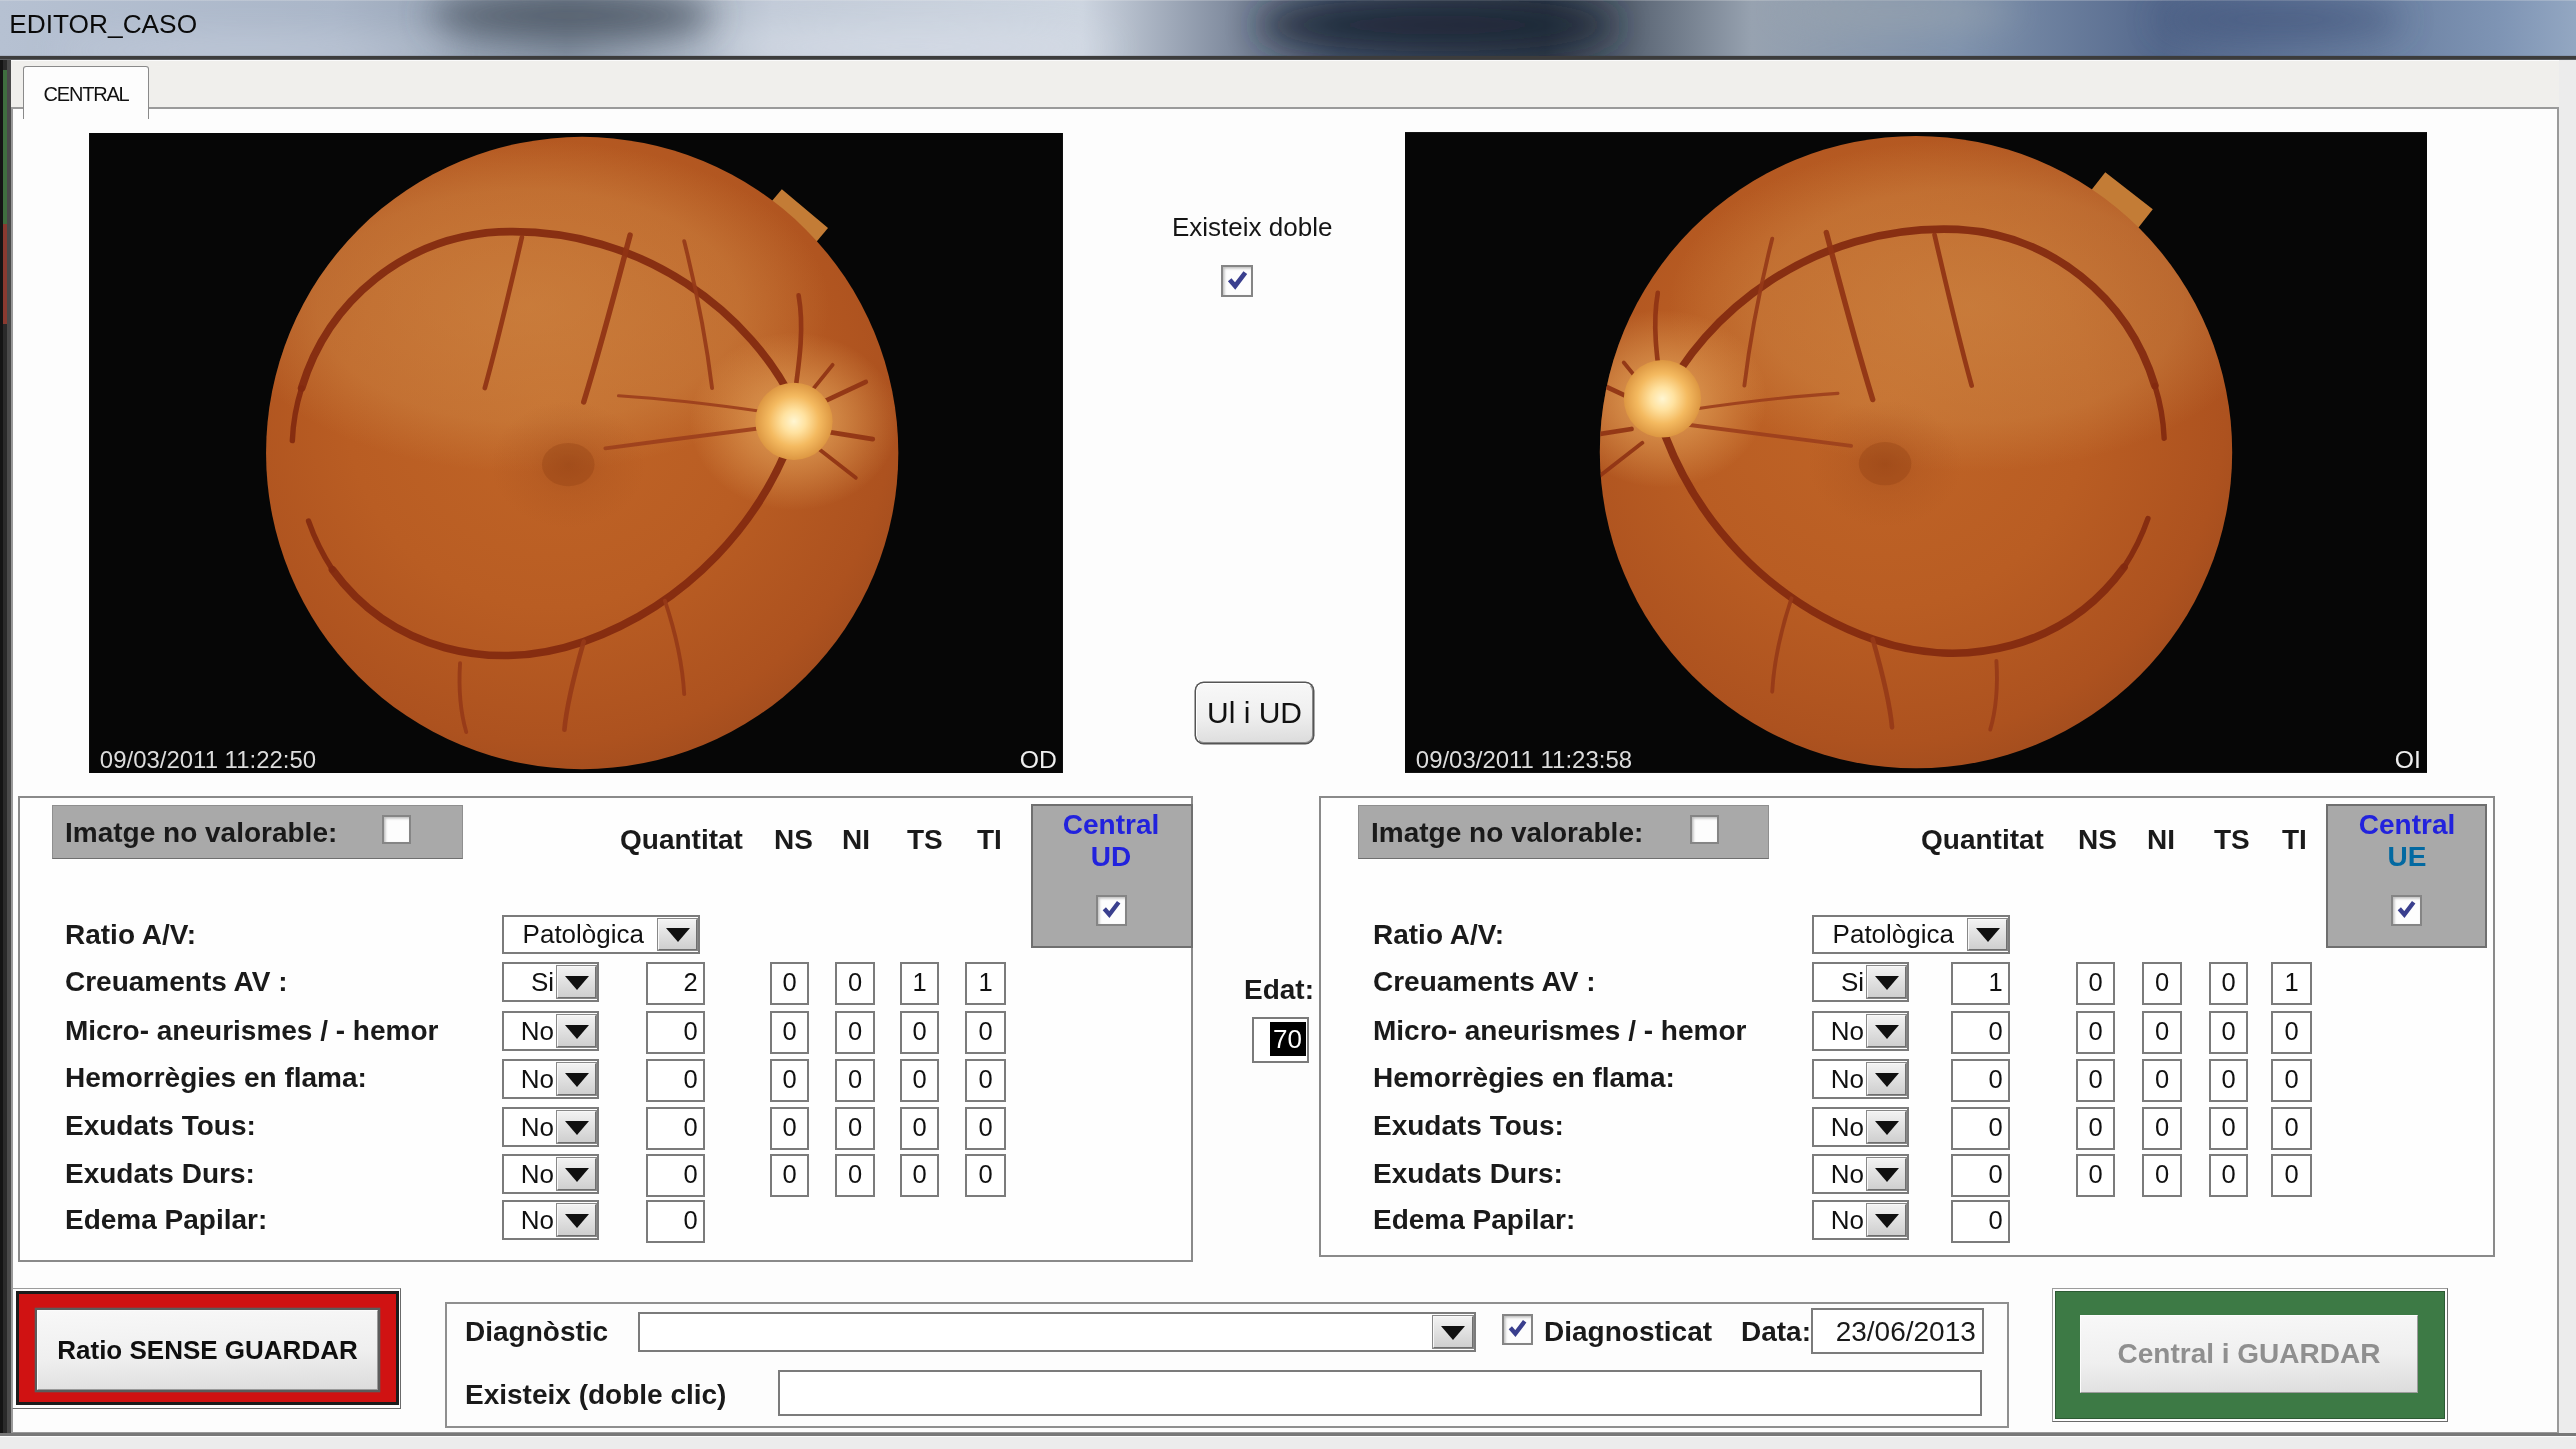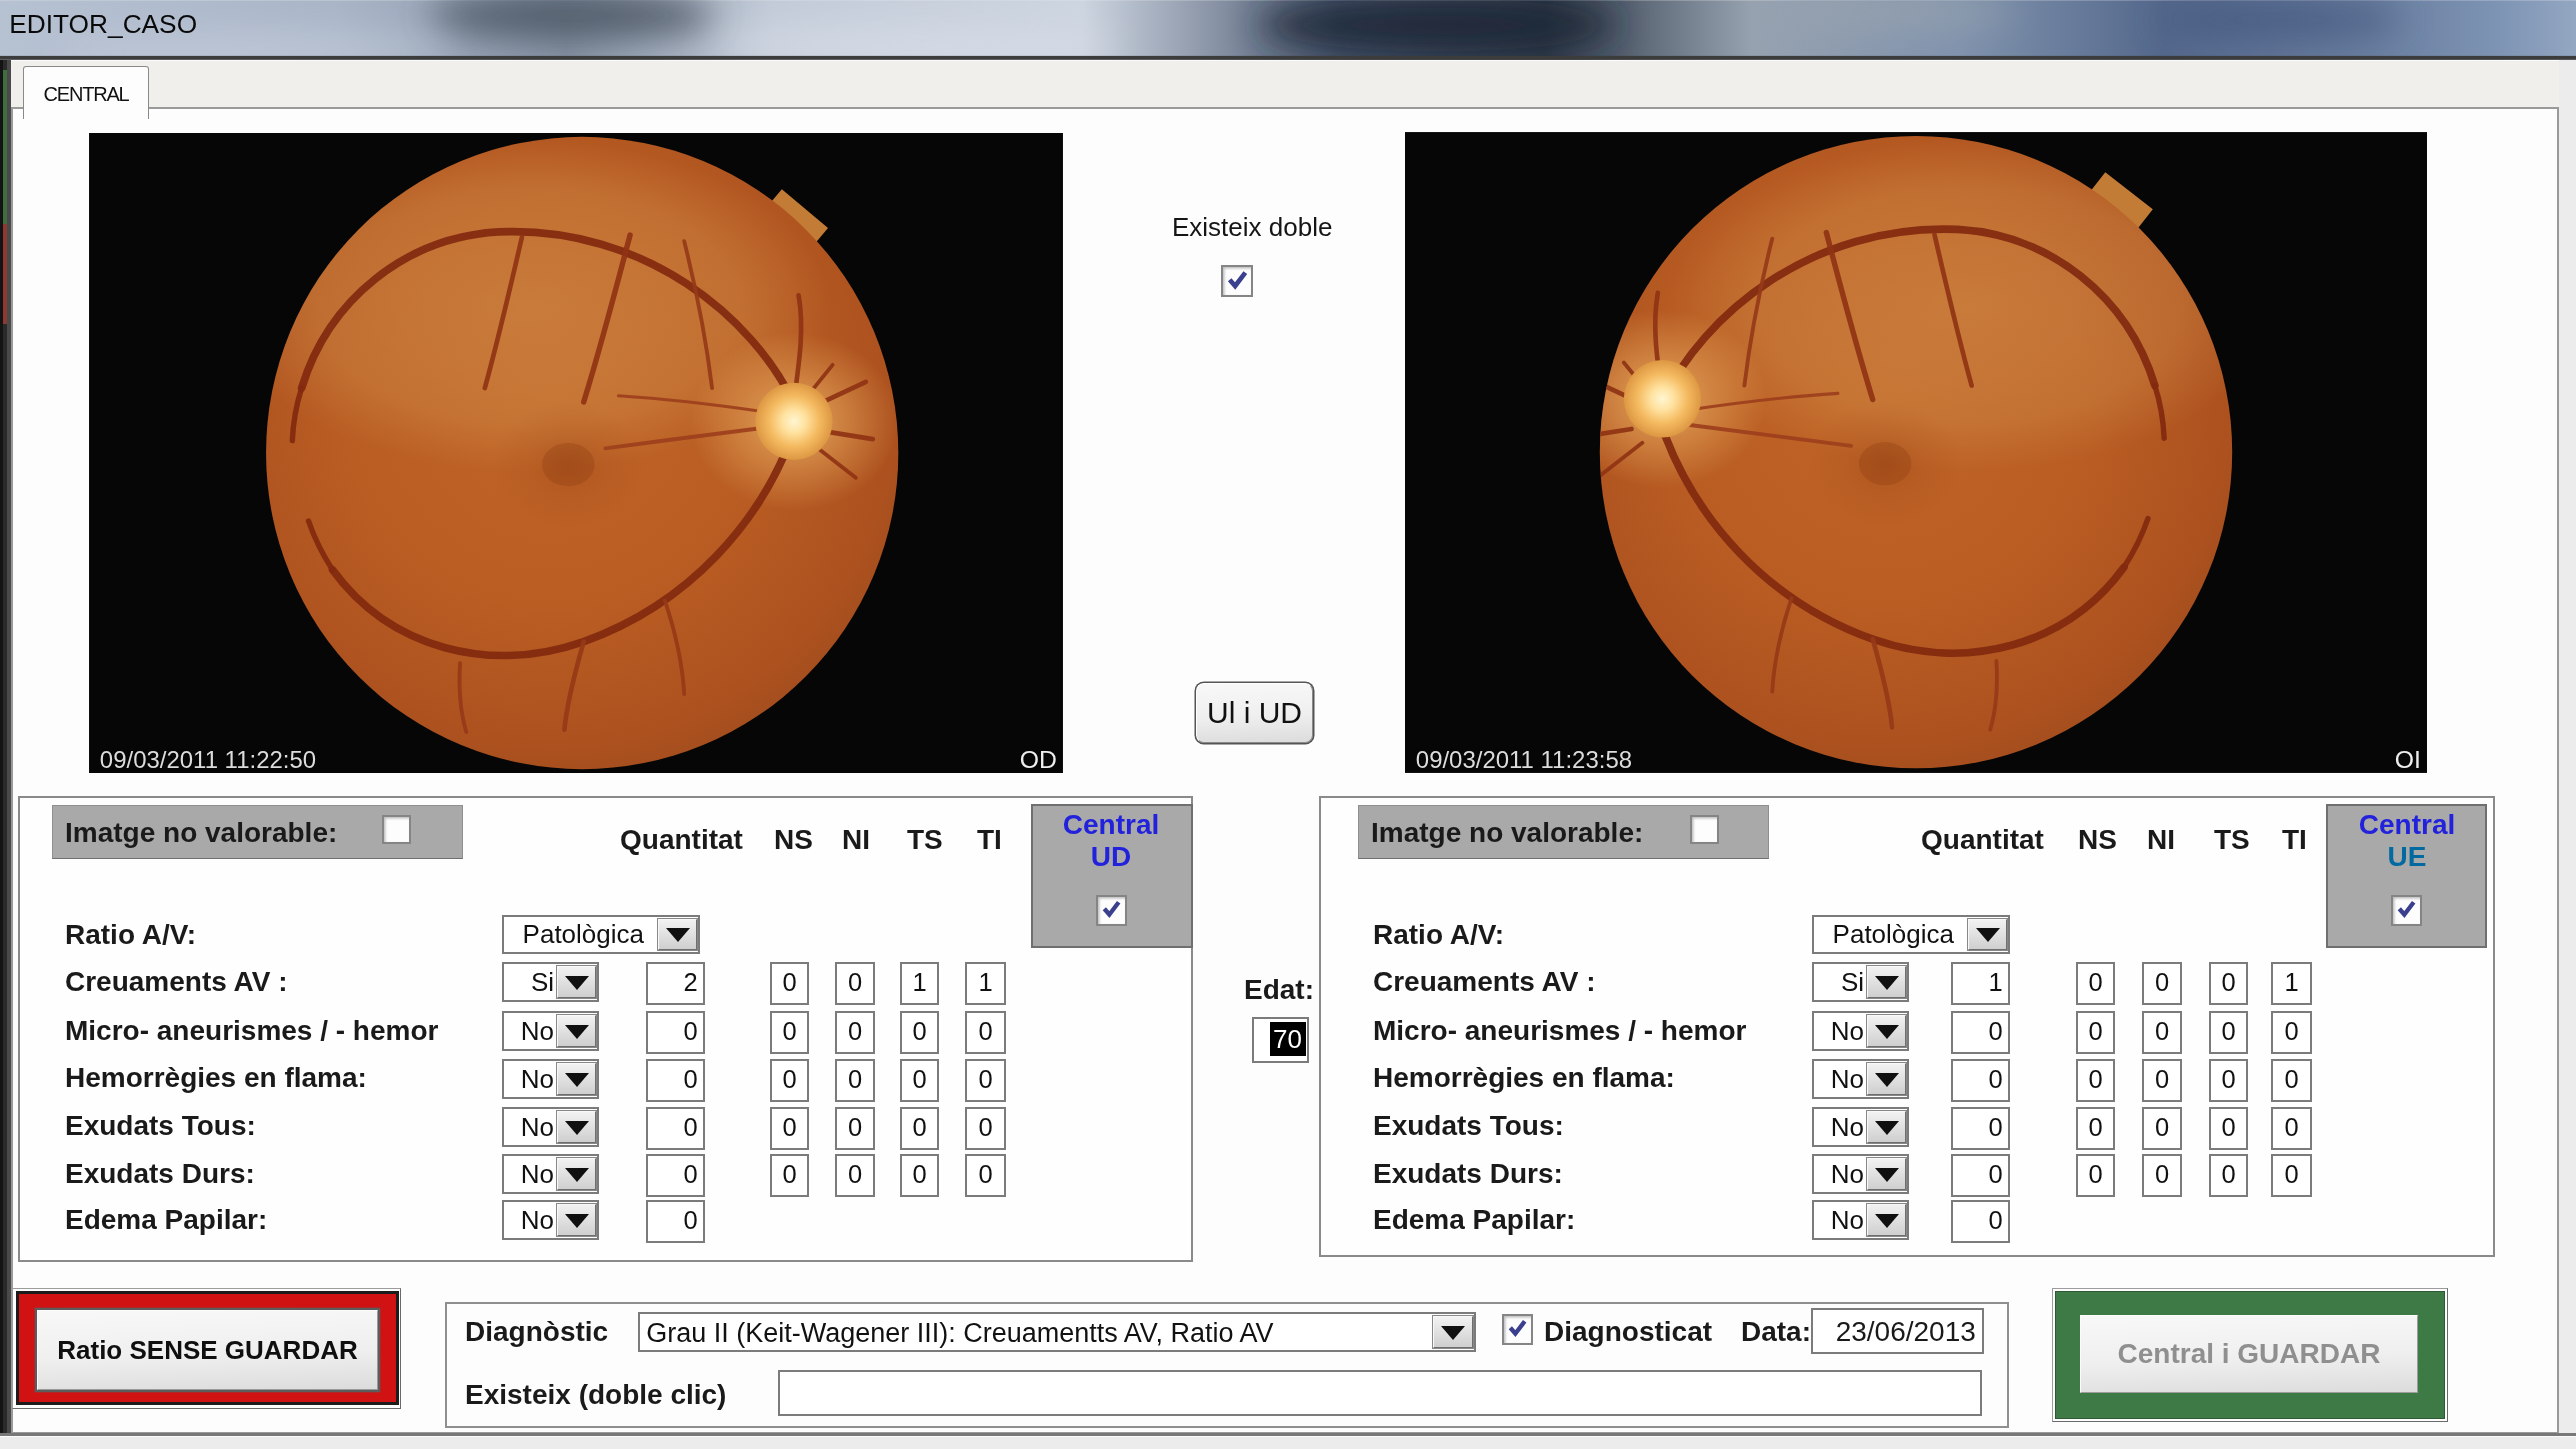--- a/index.html
+++ b/index.html
@@ -389,21 +389,20 @@
   </div>
 <div class="nbox" style="left:1951px;top:1200px;width:59px;height:43px;line-height:36px;text-align:right;padding-right:5.4px;">0</div>
 <div style="left:12.4px;top:1288px;width:389px;height:121px;border:1.5px solid #9c9c9c;border-bottom-color:#6a6a6a;border-right-color:#6a6a6a;background:#fdfdfd;"></div>
 <div style="left:15.5px;top:1291px;width:383px;height:114px;background:#d01212;border:3.1px solid #1c1c1c;"></div>
 <div class="btn" style="left:37px;top:1310px;width:341px;height:80px;box-shadow:0 0 0 2.3px #5c5c5c;outline:none;border-color:#fbfbfb #9a9a9a #9a9a9a #fbfbfb;">
     <div style="position:absolute;left:0;top:24px;width:100%;text-align:center;font-size:26px;font-weight:bold;color:#0f0f0f;">Ratio SENSE GUARDAR</div>
   </div>
 <div style="left:445px;top:1302px;width:1564px;height:126px;border:2.3px solid #8f8f8f;background:#fdfdfd;"></div>
 <div class="t36 b" style="left:465px;top:1317px;">Diagnòstic</div>
 <div class="dd" style="left:638px;top:1312px;width:838px;height:40px;">
-    <div class="ddt" style="position:absolute;left:6.2px;top:3.9px;font-size:27px;">Grau II (Keit-Wagener III): Creuamentts AV, Ratio AV</div>
     <div class="ddb" style="position:absolute;right:1.5px;top:1.5px;width:40px;height:32px;">
       <div class="tri" style="position:absolute;left:7.7px;top:9.3px;"></div>
     </div>
   </div>
 <div class="cb" style="left:1502px;top:1314px;width:31px;height:31px;">
     <svg style="position:absolute;left:2.3px;top:0.8px" width="23" height="23" viewBox="0 0 32 32">
       <path d="M6 15 L13 23 L26 6" stroke="#3a3f8e" stroke-width="6" fill="none"></path>
     </svg>
   </div>
 <div class="t36 b" style="left:1544px;top:1317px;">Diagnosticat</div>

